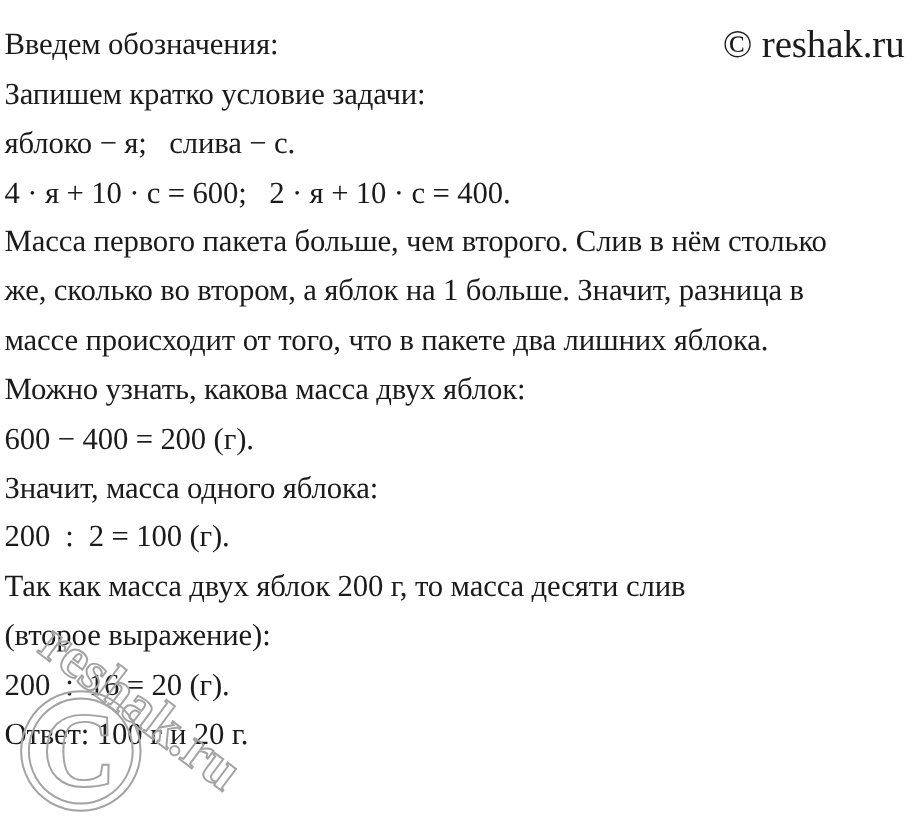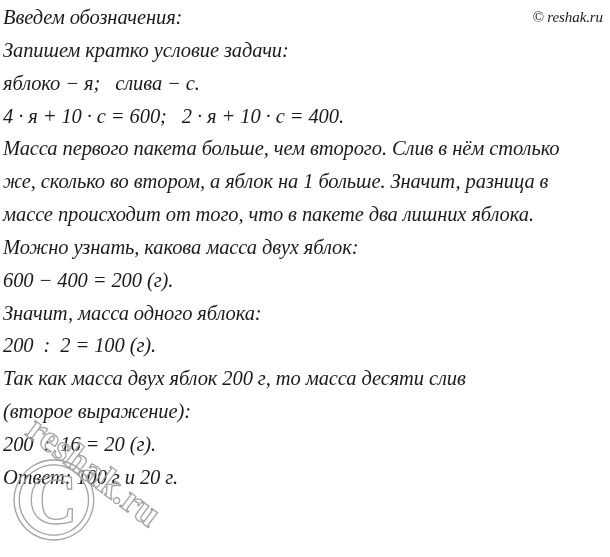--- a/index.html
+++ b/index.html
@@ -11,41 +11,40 @@
     height: 557px;
     background: #ffffff;
     overflow: hidden;
     position: relative;
     font-family: "Liberation Serif", serif;
     color: #1b1b1b;
   }
   .page {
     position: absolute;
     left: 0;
-    top: 0;
+    top: 13px;
     width: 610px;
     height: 469px;
     padding: 1px 0 0 3px;
     box-sizing: border-box;
     z-index: 1;
-    font-style: italic;
   }
   .line {
     font-size: 20.5px;
     line-height: 32.85px;
     white-space: pre;
     letter-spacing: -0.1px;
   }
   .first-line {
     display: flex;
     justify-content: space-between;
     padding-right: 7px;
   }
   .copyright {
-    font-size: 15px;
+    font-size: 26px;
     line-height: 32.85px;
     white-space: pre;
   }
   .watermark-svg {
     position: absolute;
     left: 0;
     top: 392px;
     z-index: 2;
     pointer-events: none;
   }

